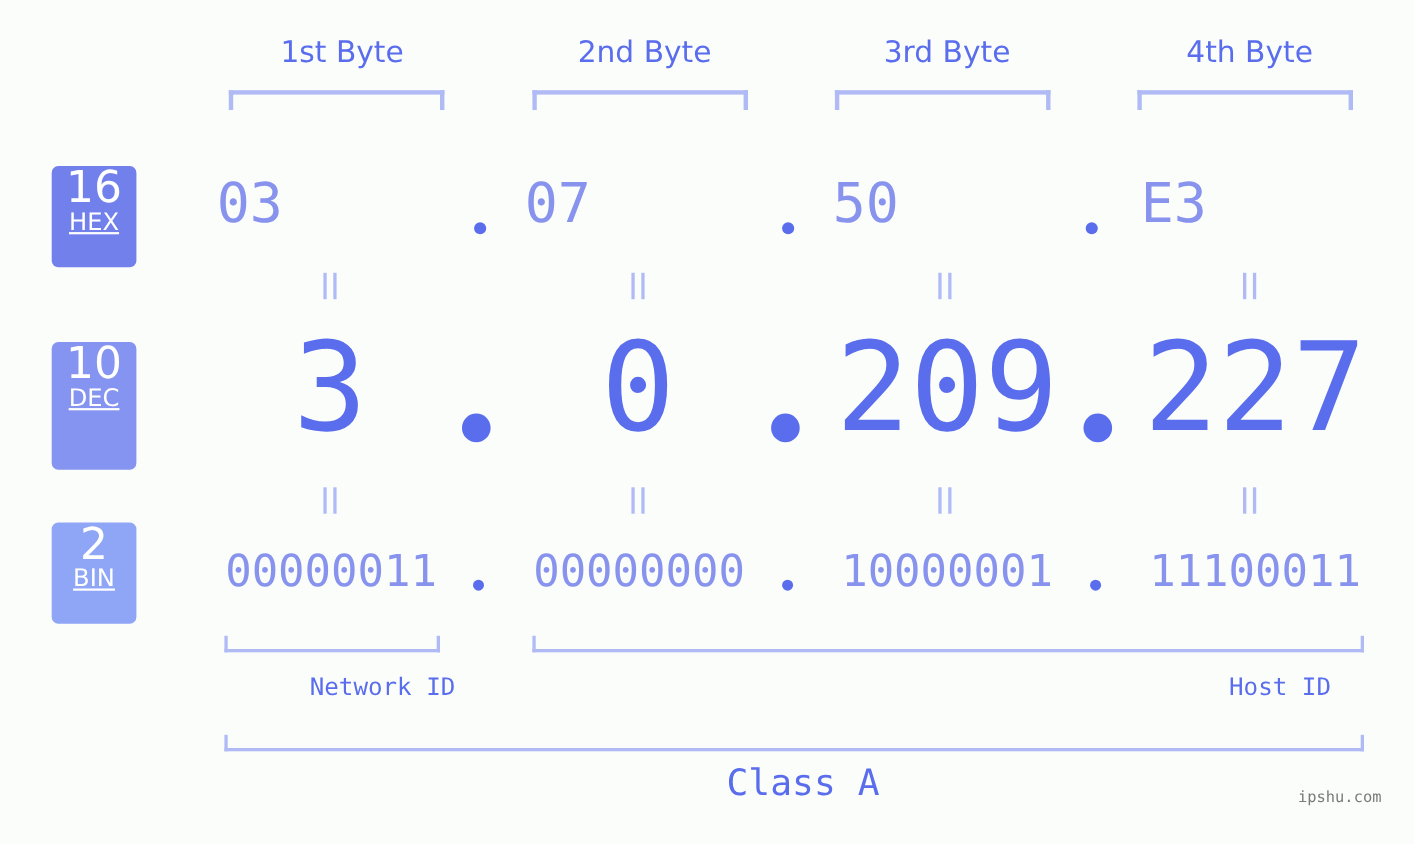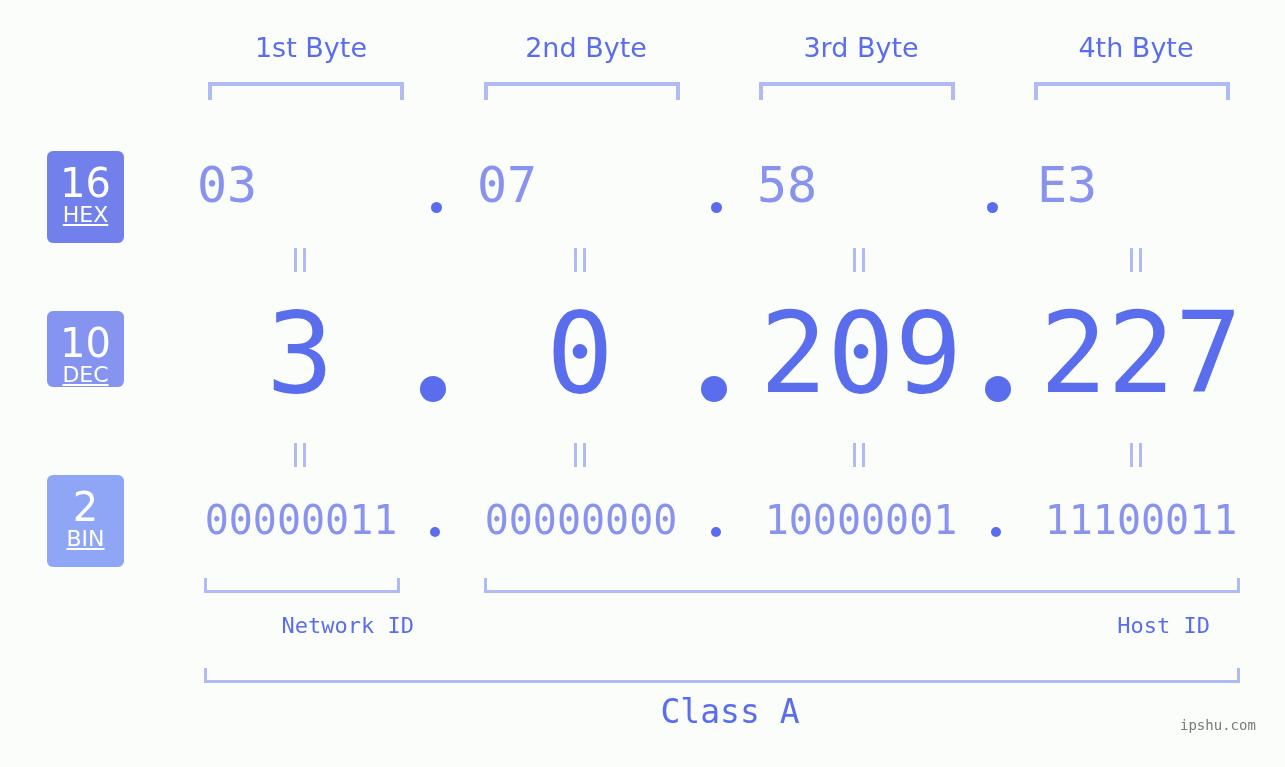--- a/index.html
+++ b/index.html
@@ -1,21 +1,21 @@
 <!DOCTYPE html>
 <html><head>
 <meta charset="utf-8">
 <style>
   html, body { margin:0; padding:0; }
   body { width:1285px; height:767px; background:#fbfdfb; position:relative; overflow:hidden; font-family:"DejaVu Sans", sans-serif; }
   .abs { position:absolute; }
   .byte-label { font-family:"DejaVu Sans", sans-serif; font-size:27px; color:#5a6ded; text-align:center; width:240px; top:32px; }
   .top-bracket { border:4px solid #b0bbf5; border-bottom:none; height:14px; top:82px; width:188px; }
   .badge { left:47px; width:77px; border-radius:6px; color:#fff; text-align:center; }
-  .badge .num { font-size:40px; line-height:40px; display:block; margin-top:12px; }
+  .badge .num { font-size:40px; line-height:40px; display:block; margin-top:0; }
   .badge .lbl { font-size:22px; line-height:24px; display:block;text-decoration:underline; }
   .hex { font-family:"DejaVu Sans Mono", monospace; font-size:50px; color:#8893ee; text-align:left; width:200px; top:156px; }
   .dot-sm { width:11px; height:11px; border-radius:50%; background:#5a6ded; }
   .dot-lg { width:26px; height:26px; border-radius:50%; background:#5a6ded; }
   .eq { width:16px; height:24px; }
   .eq::before, .eq::after { content:""; position:absolute; top:0; width:3px; height:24px; background:#b0bbf5; }
   .eq::before { left:2px; } .eq::after { right:2px; }
   .dec { font-family:"DejaVu Sans Mono", monospace; font-size:112px; color:#5a6ded; text-align:center; width:240px; top:288px; line-height:130px; }
   .bin { font-family:"DejaVu Sans Mono", monospace; font-size:40px; color:#8893ee; text-align:center; width:240px; top:497px; }
   .bot-bracket { border:3px solid #b0bbf5; border-top:none; height:12px; }
@@ -33,32 +33,32 @@
 
 <div class="abs top-bracket" style="left:208px"></div>
 <div class="abs top-bracket" style="left:484px"></div>
 <div class="abs top-bracket" style="left:759px"></div>
 <div class="abs top-bracket" style="left:1034px"></div>
 
 <div class="abs badge" style="top:151px;height:92px;background:#7280ec">
   <span class="num">16</span>
   <span class="lbl">HEX</span>
 </div>
-<div class="abs badge" style="top:311px;height:76px;background:#8594f0">
+<div class="abs badge" style="top:311px;height:116px;background:#8594f0">
   <span class="num">10</span>
   <span class="lbl">DEC</span>
 </div>
 <div class="abs badge" style="top:475px;height:92px;background:#8fa6f6">
   <span class="num">2</span>
   <span class="lbl">BIN</span>
 </div>
 
 <div class="abs hex" style="left:197px">03</div>
 <div class="abs hex" style="left:477px">07</div>
-<div class="abs hex" style="left:757px">58</div>
+<div class="abs hex" style="left:757px">50</div>
 <div class="abs hex" style="left:1037px">E3</div>
 <div class="abs dot-sm" style="left:431px;top:202px"></div>
 <div class="abs dot-sm" style="left:711px;top:202px"></div>
 <div class="abs dot-sm" style="left:987px;top:202px"></div>
 
 <div class="abs eq" style="left:292px;top:248px"></div>
 <div class="abs eq" style="left:572px;top:248px"></div>
 <div class="abs eq" style="left:851px;top:248px"></div>
 <div class="abs eq" style="left:1128px;top:248px"></div>
 

